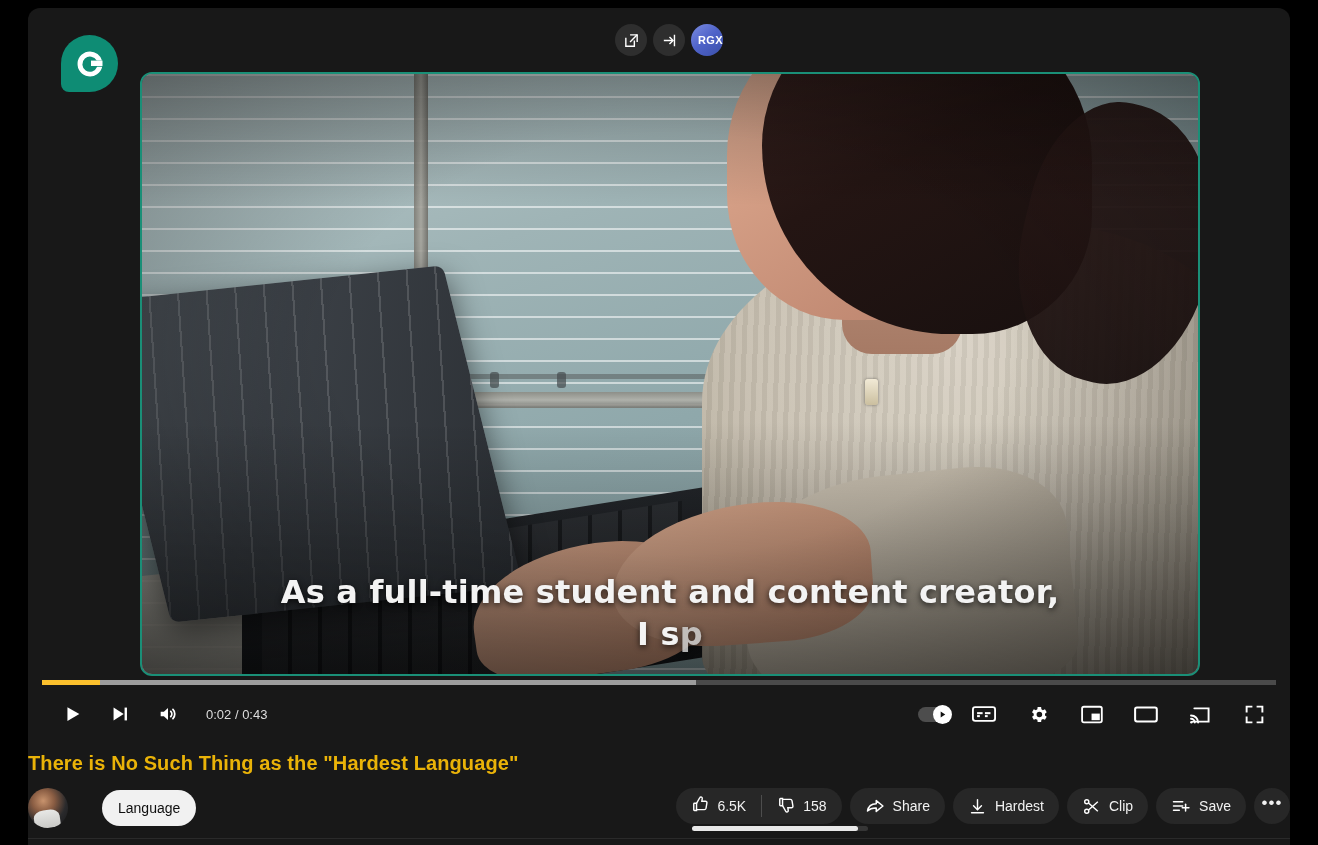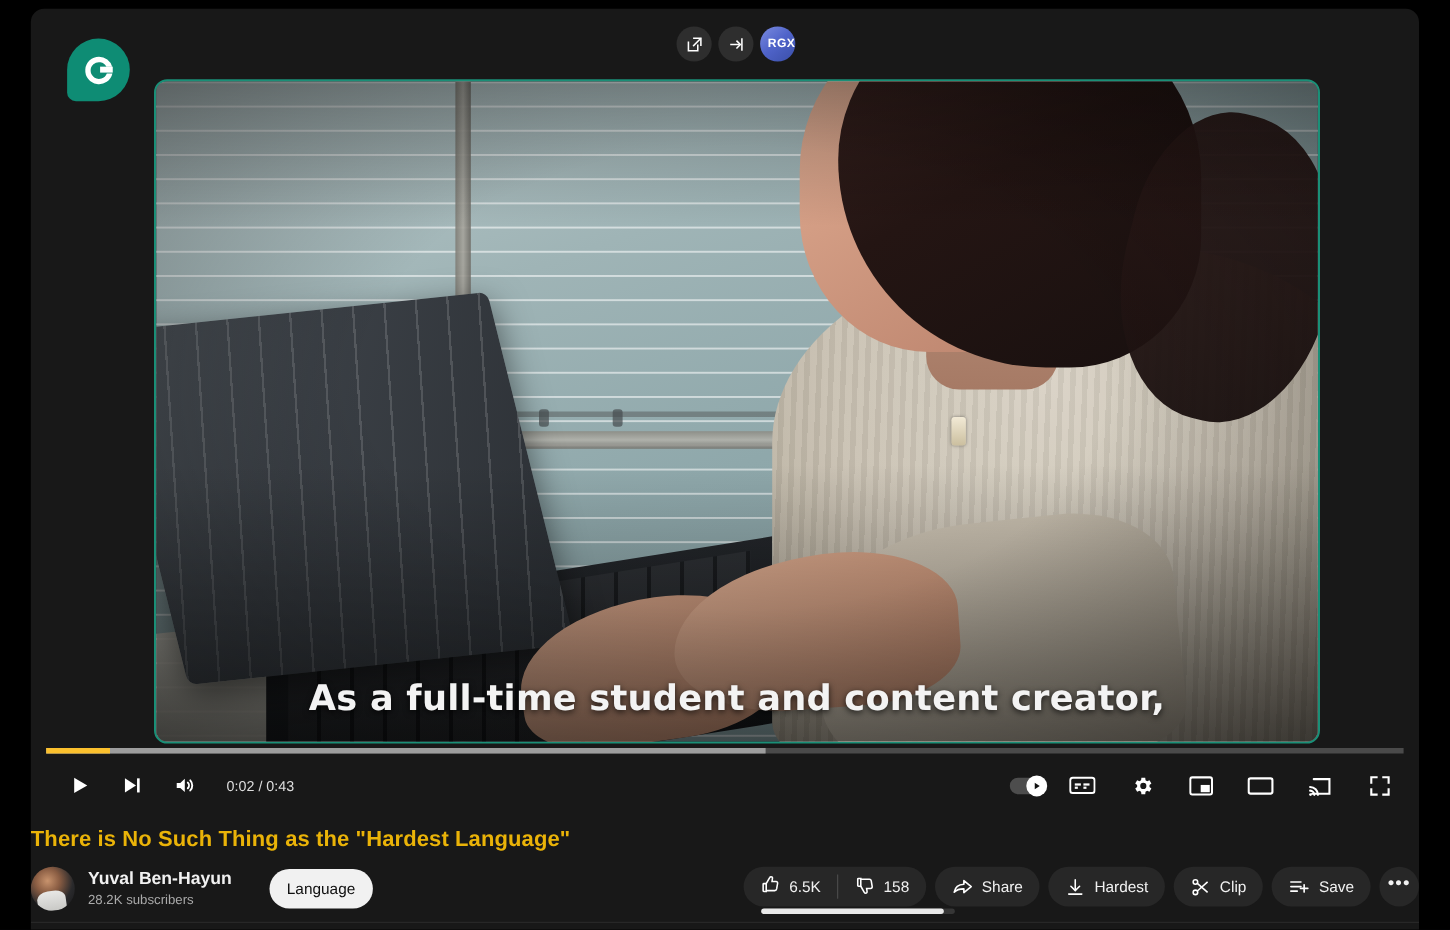--- a/index.html
+++ b/index.html
@@ -365,20 +365,21 @@
         <div class="hair"></div>
         <div class="hair2"></div>
         <div class="pendant"></div>
         <div class="hand"></div>
         <div class="hand2"></div>
 
         <div class="vignette"></div>
 
         <div class="caption">
           <div class="line1">As a full-time student and content creator,</div>
+          <div class="line2"><span>I s</span><span class="dim">p</span></div>
         </div>
       </div>
     </div>
 
     <div class="progress">
       <div class="prog-buffer" id="prog-buffer" style="width: 53%;"></div>
       <div class="prog-played" id="prog-played" style="width: 4.7%;"></div>
     </div>
 
     <div class="ctrlbar">
@@ -472,24 +473,20 @@
           </span>
         </button>
       </div>
     </div>
 
     <div class="vtitle">There is No Such Thing as the "Hardest Language"</div>
 
     <div class="metarow">
       <div class="channel">
         <div class="ch-avatar"></div>
-        <div>
-          <div class="ch-name">Yuval Ben-Hayun</div>
-          <div class="ch-subs">28.2K subscribers</div>
-        </div>
         <button class="subscribe">Language</button>
       </div>
 
       <div class="actions">
         <div class="likegroup">
           <div class="seg">
             <span>
               <svg width="19" height="19" viewBox="0 0 24 24" fill="none" stroke="#fff" stroke-width="1.8">
                 <path d="M7 10.5v9H4.3a.8.8 0 0 1-.8-.8v-7.4c0-.5.3-.8.8-.8H7z"></path>
                 <path d="M7 10.5l4-7c.3-.6.9-1 1.6-1 1 0 1.7.8 1.6 1.8l-.5 3.7h4.6c1.1 0 2 1 1.8 2.1l-1.1 6.5c-.2 1-1 1.9-2.1 1.9H7"></path>

